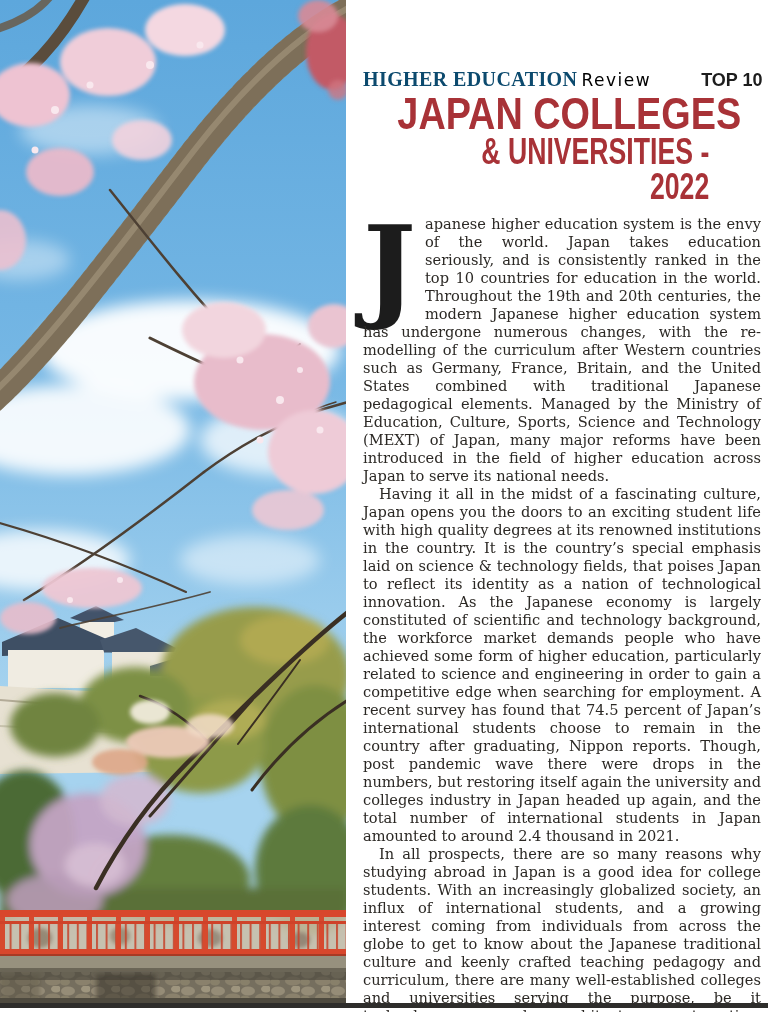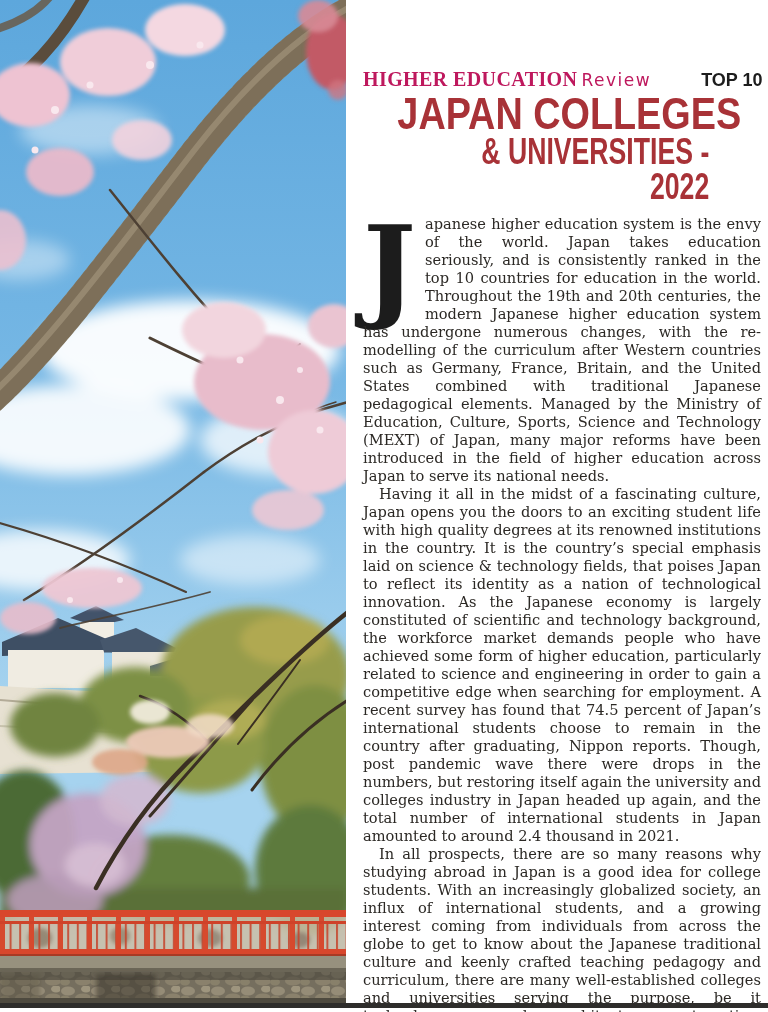--- a/index.html
+++ b/index.html
@@ -8,22 +8,22 @@
     overflow:hidden; font-family:"DejaVu Serif", serif;
   }
   
   .photo-wrap { position:absolute; left:0; top:0; width:346px; height:1004px; }
   .photo-wrap svg { display:block; width:346px; height:1004px; }
   
   .bottom-rule { position:absolute; left:0; top:1003px; width:768px; height:5px; background:#2e2d2b; }
   
   .content { position:absolute; left:363px; top:66px; width:398px; }
   .masthead { text-align:center; white-space:nowrap; line-height:26px; }
-  .brand-primary { font-family:"Liberation Serif", serif; font-weight:bold; font-size:20px; letter-spacing:0.4px; color:#be185d; }
-  .brand-secondary { font-family:"DejaVu Sans", sans-serif; font-size:17px; letter-spacing:1.5px; color:#be185d; padding:0 2px 0 4px; }
+  .brand-primary { font-family:"Liberation Serif", serif; font-weight:bold; font-size:20px; letter-spacing:0.4px; color:#0c4a6e; }
+  .brand-secondary { font-family:"DejaVu Sans", sans-serif; font-size:17px; letter-spacing:1.5px; color:#000000; padding:0 2px 0 4px; }
   .top-label { font-family:"Liberation Sans", sans-serif; font-weight:600; font-size:18px; color:#1d1d1d;margin-left:43px; }
   .title { text-align:right; color:#a83237; font-family:"Liberation Sans", sans-serif; font-weight:bold; }
   .title-line1 { font-size:42px; line-height:40px; transform:scale(0.90,1.05); transform-origin:center; }
   .title-line2 { font-size:36px; line-height:34px; transform:scale(0.74,1.05); transform-origin:center; margin-top:1px; }
   .body { margin-top:12px; font-size:14.6px; line-height:18px; text-align:justify; color:#2b2824; }
   .body p { margin:0; text-indent:16px; }
   .body p.first { text-indent:0; }
   .dropcap {
     float:left; font-family:"DejaVu Serif", serif; font-weight:bold;
     font-size:112px; line-height:90px; color:#1c1c1c;

